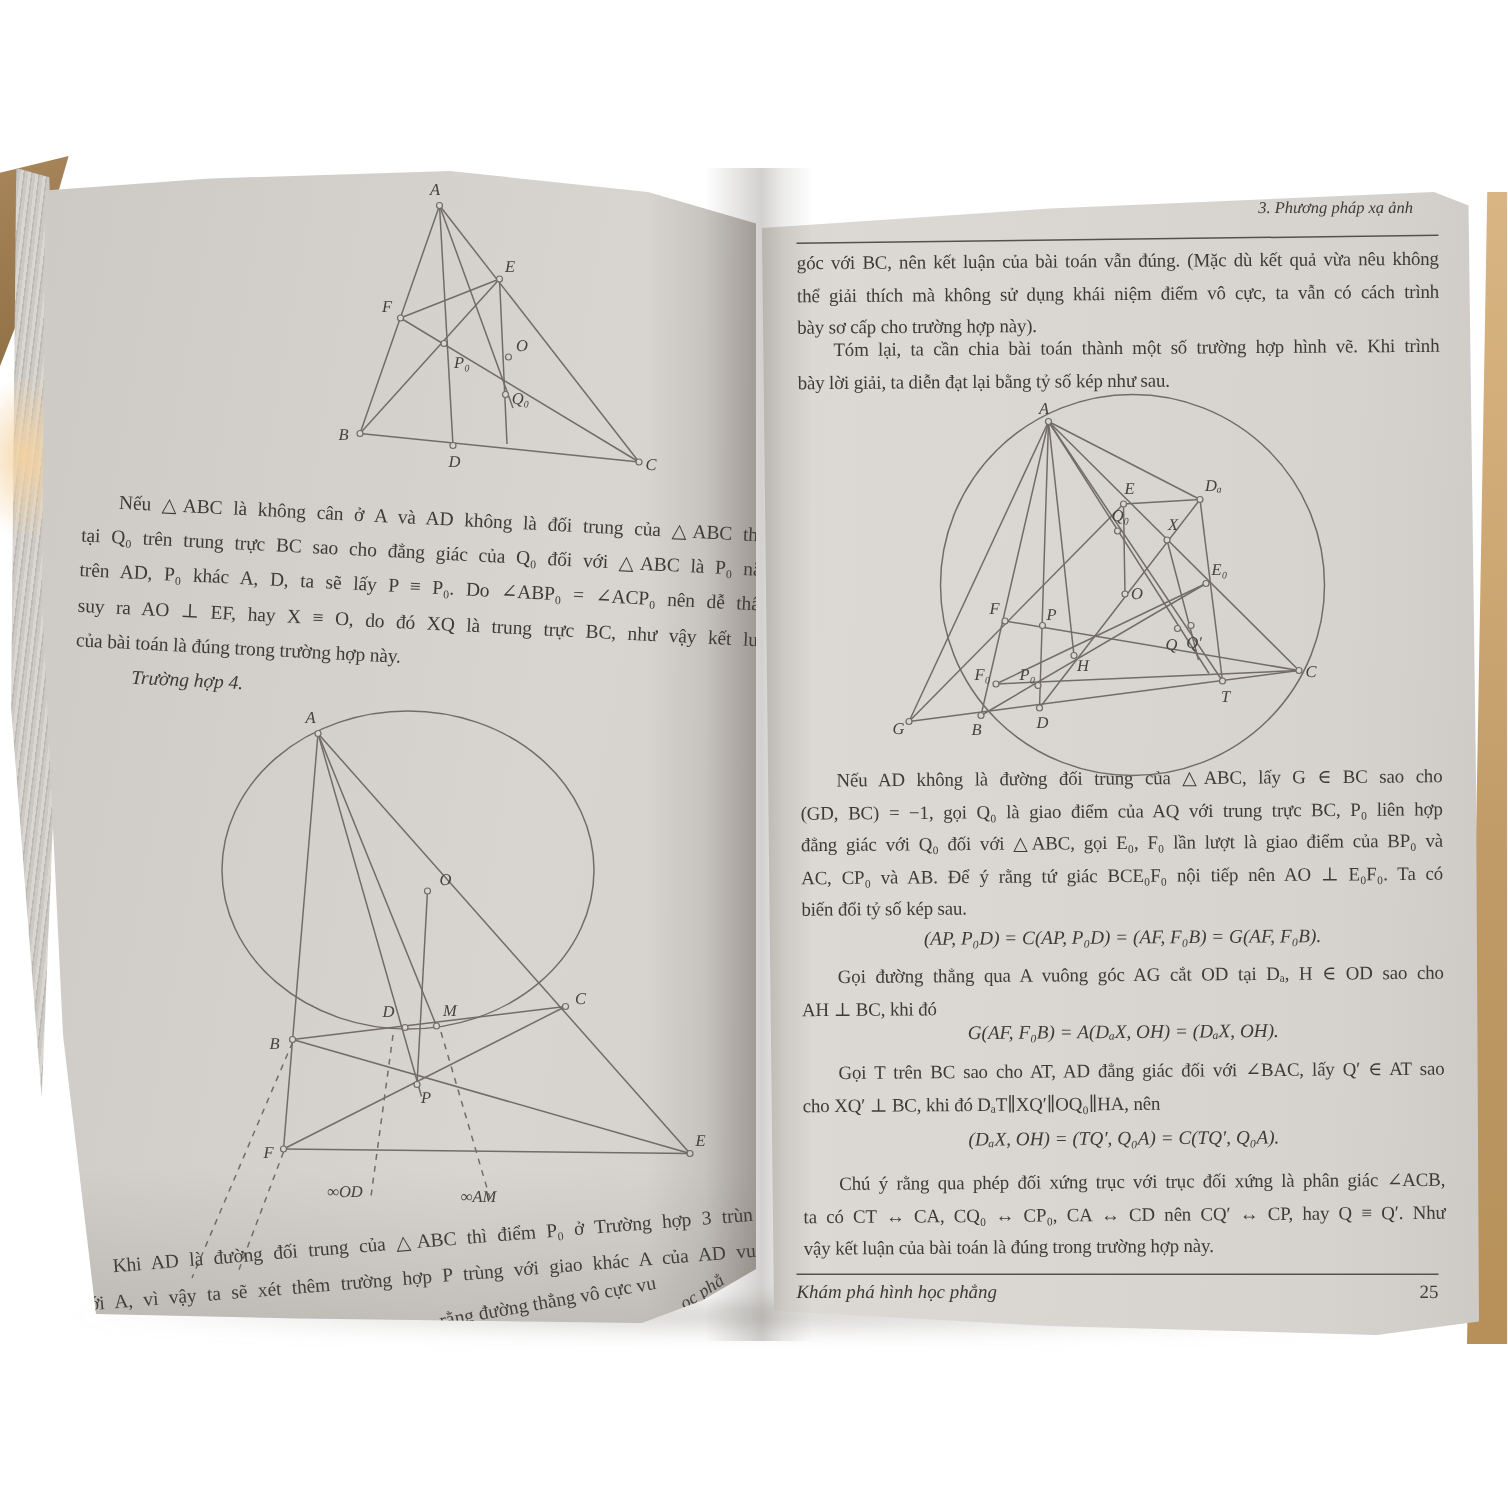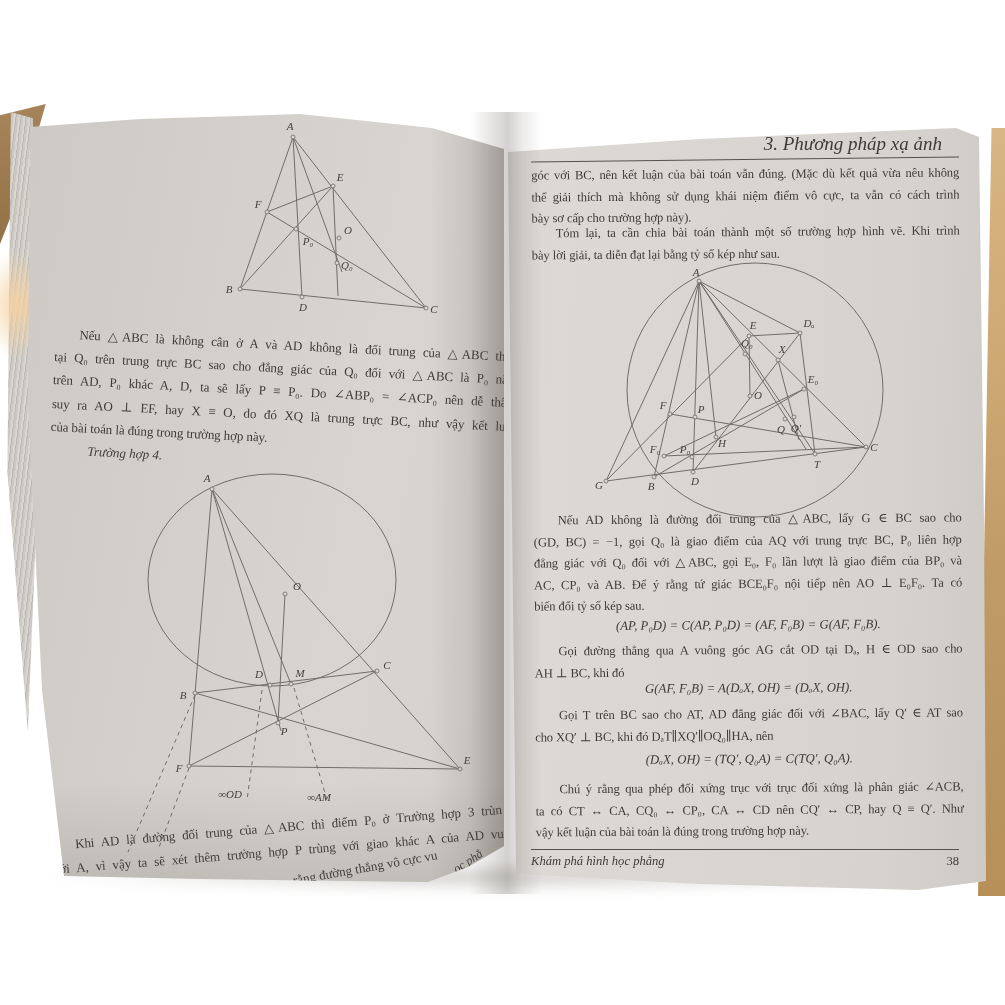--- a/index.html
+++ b/index.html
@@ -34,21 +34,21 @@
   .right-page{background:linear-gradient(92deg,#c3c0bb 0%,#d5d2cd 14%,#dcd9d4 55%,#d6d3ce 88%,#ccc9c4 100%);
     clip-path:polygon(508px 152px,700px 139px,956px 128px,979px 137px,984px 520px,986px 881px,
       918px 890px,700px 884px,516px 874px);}
   .gutter-shadow{position:absolute;left:470px;top:112px;width:90px;height:782px;
     background:linear-gradient(90deg,rgba(70,63,55,0),rgba(70,63,55,.24) 42%,rgba(70,63,55,.10) 58%,rgba(70,63,55,0) 80%);}
   
   .tline{font-size:12.6px;line-height:21.6px;letter-spacing:-0.1px;text-align:justify;text-align-last:justify;}
   .tline.last{text-align-last:left;}
   .tline.indent{text-indent:24px;}
   .rp-header{position:absolute;left:530px;top:133px;width:412px;text-align:right;
-    font-style:italic;font-size:19px;}
+    font-style:italic;font-size:11px;}
   .rp-rule{position:absolute;left:531px;top:159px;width:428px;height:1.4px;background:#55514b;
     transform:rotate(-0.7deg);}
   .rp-col{position:absolute;left:530px;top:0;width:428px;transform:rotate(-0.4deg);transform-origin:50% 0;}
   .rp-col .block{position:absolute;left:0;width:428px;}
   .eq{font-size:12.8px;font-style:italic;text-align:center;width:428px;position:absolute;}
   .rp-footer-rule{position:absolute;left:531px;top:849px;width:428px;height:1.3px;background:#55514b;}
   .rp-footer{position:absolute;left:531px;top:854px;width:428px;font-size:12.6px;}
   .rp-footer .ft-title{font-style:italic;}
   .rp-footer .ft-page{float:right;font-style:normal;}
   .lp-top-text{position:absolute;left:56px;top:322px;width:454px;transform:rotate(2.9deg);
@@ -272,19 +272,19 @@
         <text x="685" y="453">P₀</text>
         <text x="874" y="451">C</text>
         <text x="817" y="468">T</text>
         <text x="695" y="485">D</text>
         <text x="651" y="490">B</text>
         <text x="599" y="489">G</text>
       </svg>
 
     <div class="rp-footer-rule"></div>
     <div class="rp-footer">
-      <span class="ft-page">38</span>
+      <span class="ft-page">25</span>
       <span class="ft-title">Khám phá hình học phẳng</span>
     </div>
   </div>
 
   <div class="gutter-shadow"></div>
 </div>
 
 </body></html>

